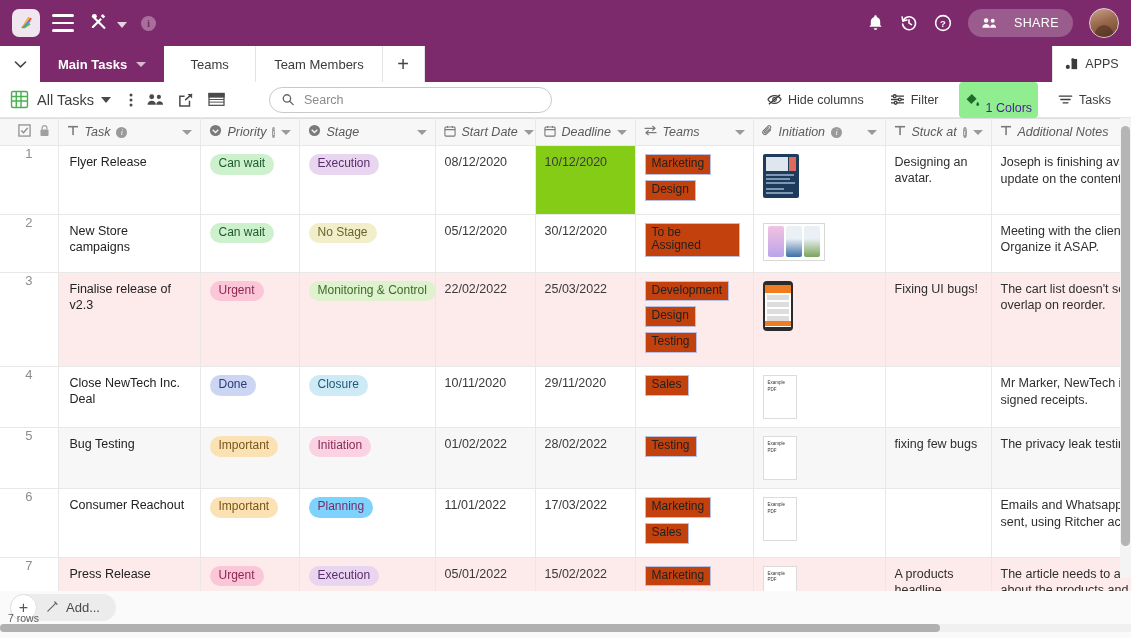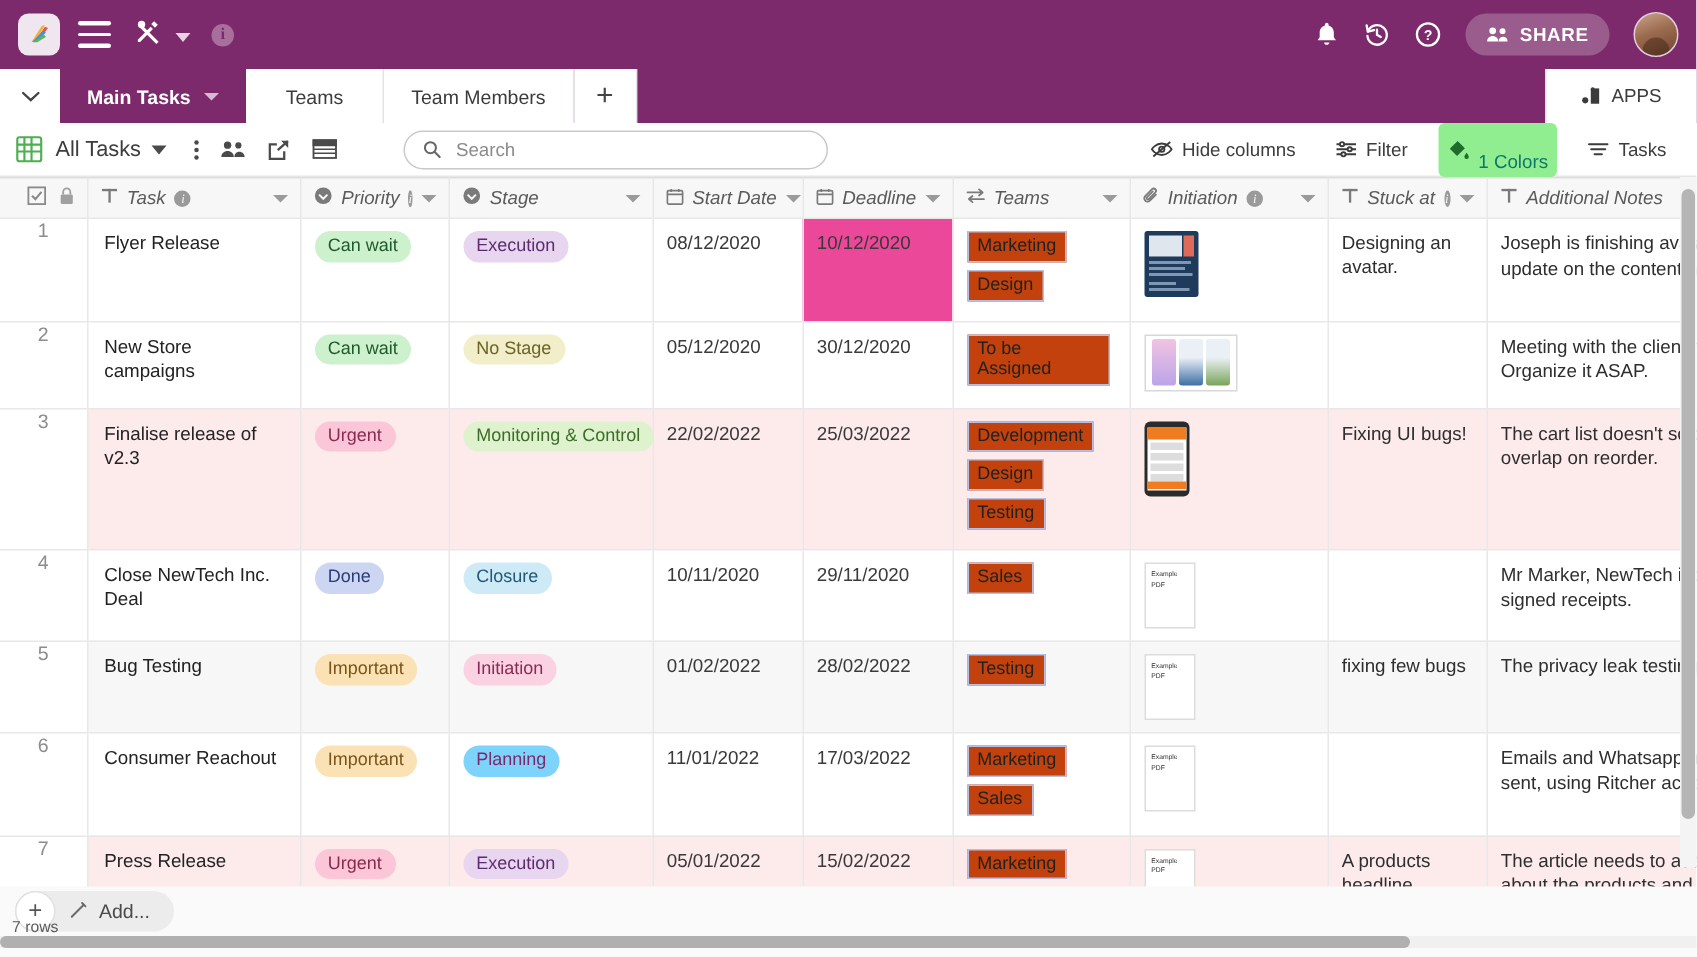--- a/index.html
+++ b/index.html
@@ -66,22 +66,22 @@
   .header-right {
     margin-left: auto;
     display: flex; align-items: center; gap: 16px;
   }
   .hdr-icon { color: #fff; cursor: pointer; display:flex; align-items:center; }
   .share-btn {
     background: #9a5c8c;
     border-radius: 16px;
     height: 28px;
     padding: 0 14px;
-    display: flex; align-items: center; gap: 7px;
-    color: #fff; font-size: 12.5px; font-weight: bold;
+    display: flex; align-items: center; gap: 17px;
+    color: #fff; font-size: 12.5px; font-weight: normal;
     letter-spacing: .4px;
     cursor: pointer;
   }
   .avatar {
     width: 30px; height: 30px; border-radius: 50%;
     background: linear-gradient(160deg,#caa38b 0%, #9b6b4e 45%, #6d4630 100%);
     border: 1.5px solid #e0cede;
     overflow: hidden; position: relative;
     flex: none;
   }
@@ -129,21 +129,21 @@
     border-top: 5.5px solid #d9b9d2;
   }
   .tab-add {
     width: 42px; background: #fff;
     display:flex; align-items:center; justify-content:center;
     font-size: 20px; color: #444; cursor:pointer;
     border-right: 1px solid #e3e3e3;
   }
   .tabs-spacer { flex: 1; background: #7c2a6c; }
   .apps-btn {
-    width: 101px; background: #fff;
+    width: 79px; background: #fff;
     display: flex; align-items: center; justify-content: center; gap: 6px;
     font-size: 12.5px; color: #3b3b3b; cursor: pointer;
     border-left: 1px solid #e3e3e3;
   }
 
   
   .toolbar {
     height: 36px;
     background: #fff;
     display: flex; align-items: center;
@@ -182,21 +182,21 @@
     margin-left: auto;
     display: flex; align-items: center; gap: 14px;
     padding-right: 4px;
   }
   .tb-act {
     display:flex; align-items:center; gap: 6px;
     font-size: 12.5px; color:#3c3c3c; cursor:pointer;
     padding: 3px 6px; border-radius: 4px;
   }
   .tb-act.colors { background: #90ee90; }
-  .tb-act.colors .lbl { color: #0f766e; font-weight: 500; margin-top: 16px; }
+  .tb-act.colors .lbl { color: #4c1d95; font-weight: 500; margin-top: 16px; }
 
   
   .table-area {
     position: relative;
     height: 509px;
     overflow: hidden;
     background: #fff;
   }
   table.grid {
     border-collapse: collapse;
@@ -715,21 +715,21 @@
           </td>
           <td class="cell" style="background:#ffffff">
             <div class="cell-pad"><span class="pill" style="background:#cdf0cd;color:#1d5c2a">Can wait</span></div>
           </td>
           <td class="cell" style="background:#ffffff">
             <div class="cell-pad"><span class="pill" style="background:#e8d5ef;color:#5b2d6e">Execution</span></div>
           </td>
           <td class="cell" style="background:#ffffff">
             <div class="date-text">08/12/2020</div>
           </td>
-          <td class="cell" style="background:#ec4899">
+          <td class="cell" style="background:#84cc16">
             <div class="date-text">10/12/2020</div>
           </td>
           <td class="cell" style="background:#ffffff">
             <div class="cell-pad"><span class="tagbox">Marketing</span><span class="tagbox">Design</span></div>
           </td>
           <td class="cell" style="background:#ffffff">
             <div class="att-wrap">
               <div class="thumb-doc">
                 <div class="pg"></div>
                 <div class="pg2"></div>

